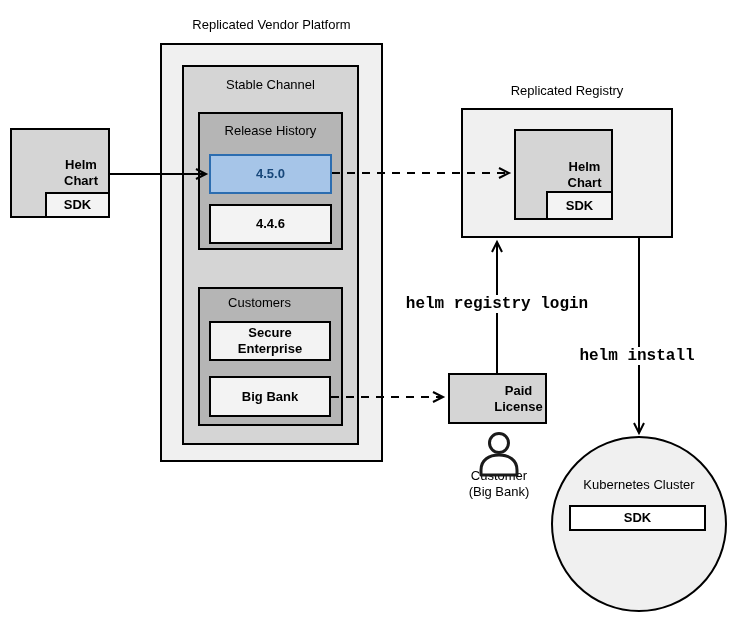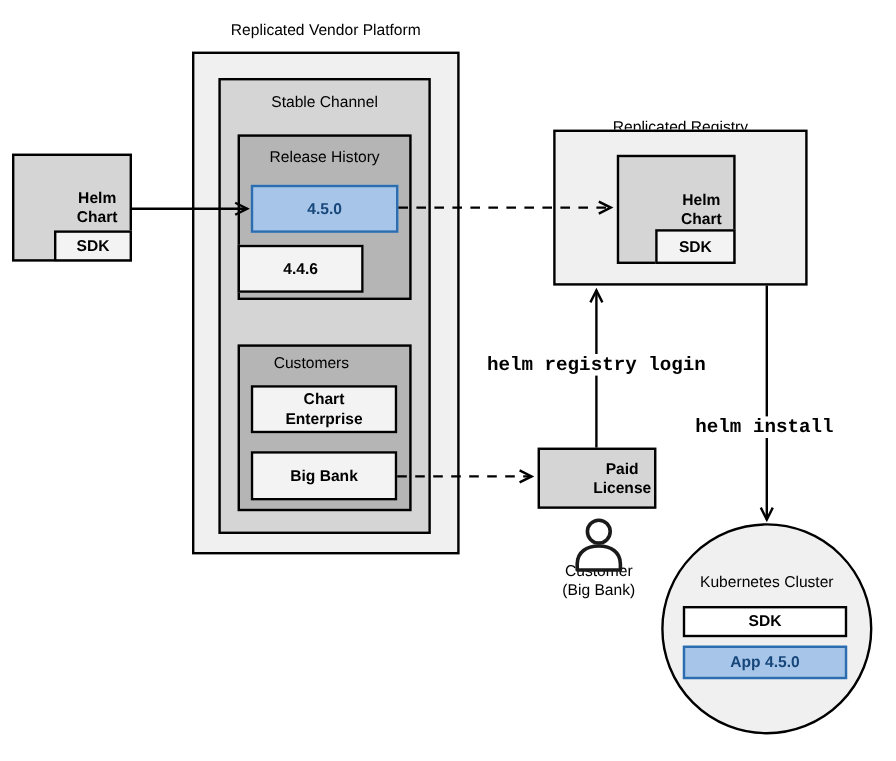--- a/index.html
+++ b/index.html
@@ -33,46 +33,45 @@
   <div class="lbl" style="left:160px;top:17px;width:223px">Replicated Vendor Platform</div>
   <div class="box fill-light" style="left:160px;top:43px;width:223px;height:419px"></div>
 
   <div class="box fill-mid" style="left:182px;top:65px;width:177px;height:380px"></div>
   <div class="lbl" style="left:182px;top:77px;width:177px">Stable Channel</div>
 
   <div class="box fill-dark" style="left:198px;top:112px;width:145px;height:138px"></div>
   <div class="lbl" style="left:198px;top:123px;width:145px">Release History</div>
 
   <div class="box center highlight" style="left:209px;top:154px;width:123px;height:40px">4.5.0</div>
-  <div class="box center fill-item" style="left:198px;top:204px;width:105px;height:40px">4.4.6</div>
+  <div class="box center fill-item" style="left:209px;top:204px;width:123px;height:40px">4.4.6</div>
 
   <div class="box fill-dark" style="left:198px;top:287px;width:145px;height:139px"></div>
   <div class="lbl" style="left:198px;top:295px;width:123px">Customers</div>
 
-  <div class="box center fill-item pre" style="left:209px;top:321px;width:122px;height:40px">Chart
+  <div class="box center fill-item pre" style="left:209px;top:321px;width:122px;height:40px">Secure
 Enterprise</div>
   <div class="box center fill-item" style="left:209px;top:376px;width:122px;height:41px">Big Bank</div>
 
   <div class="box center fill-mid" style="left:10px;top:128px;width:100px;height:90px">Helm Chart</div>
   <div class="box center fill-item" style="left:45px;top:192px;width:65px;height:26px">SDK</div>
 
-  <div class="lbl" style="left:461px;top:98px;width:212px">Replicated Registry</div>
+  <div class="lbl" style="left:461px;top:83px;width:212px">Replicated Registry</div>
   <div class="box fill-light" style="left:461px;top:108px;width:212px;height:130px"></div>
   <div class="box center fill-mid" style="left:514px;top:129px;width:99px;height:91px">Helm Chart</div>
   <div class="box center fill-item" style="left:546px;top:191px;width:67px;height:29px">SDK</div>
 
   <div class="box center fill-mid pre" style="left:448px;top:373px;width:99px;height:51px">Paid
 License</div>
   <div class="lbl pre" style="left:434px;top:468px;width:130px">Customer
 (Big Bank)</div>
 
   <div class="box fill-light circle" style="left:551px;top:436px;width:176px;height:176px"></div>
   <div class="lbl" style="left:551px;top:477px;width:176px">Kubernetes Cluster</div>
   <div class="box center fill-white" style="left:569px;top:505px;width:137px;height:26px">SDK</div>
-  <div class="box center highlight" style="left:569px;top:538px;width:137px;height:28px">App 4.5.0</div>
 
   <svg class="overlay" viewBox="0 0 747 634">
     <defs>
       <marker id="openArrow" markerUnits="userSpaceOnUse" markerWidth="16" markerHeight="16" refX="12" refY="7" orient="auto">
         <path d="M2 2 L12 7 L2 12" fill="none" stroke="#000" stroke-width="2"></path>
       </marker>
     </defs>
     <path d="M110 174 H206" fill="none" stroke="#000" stroke-width="2" marker-end="url(#openArrow)"></path>
     <path d="M332 173 H509" fill="none" stroke="#000" stroke-width="2" stroke-dasharray="8 7" marker-end="url(#openArrow)"></path>
     <path d="M331 397 H443" fill="none" stroke="#000" stroke-width="2" stroke-dasharray="8 7" marker-end="url(#openArrow)"></path>

